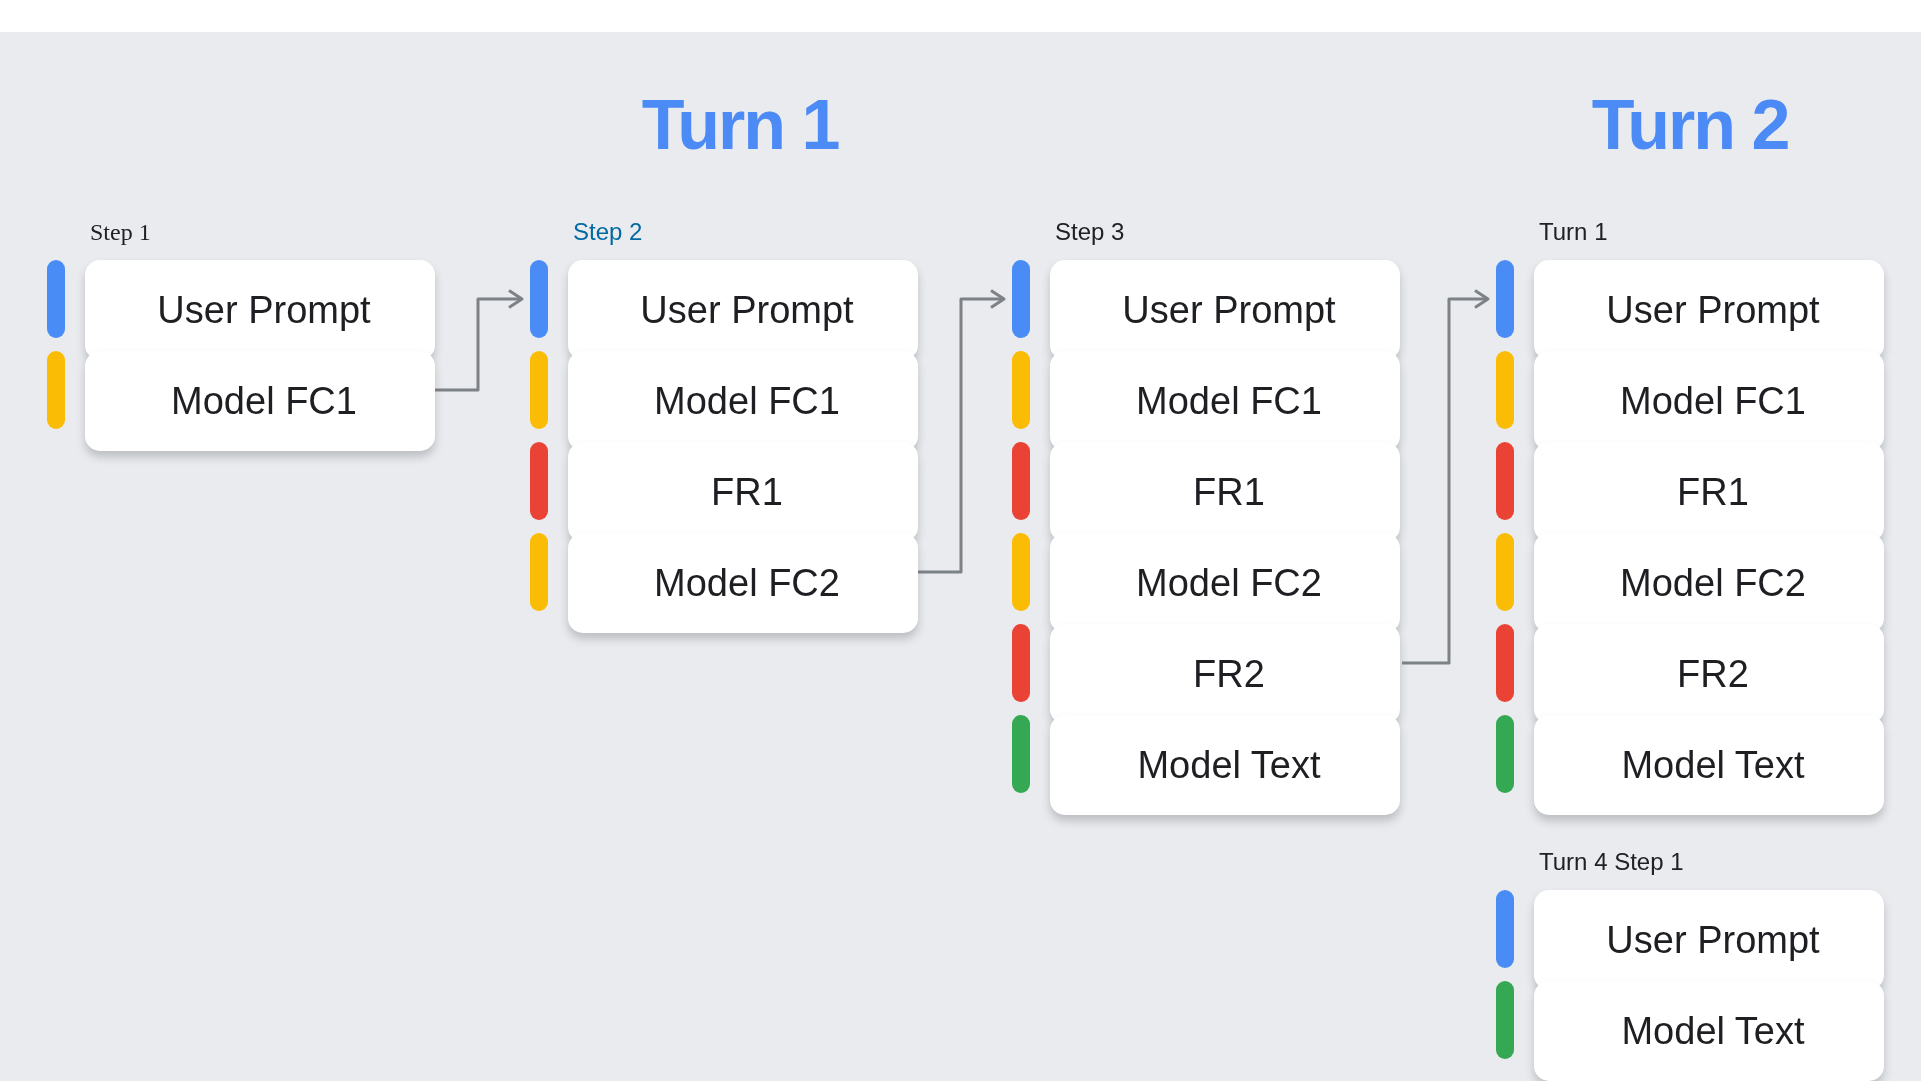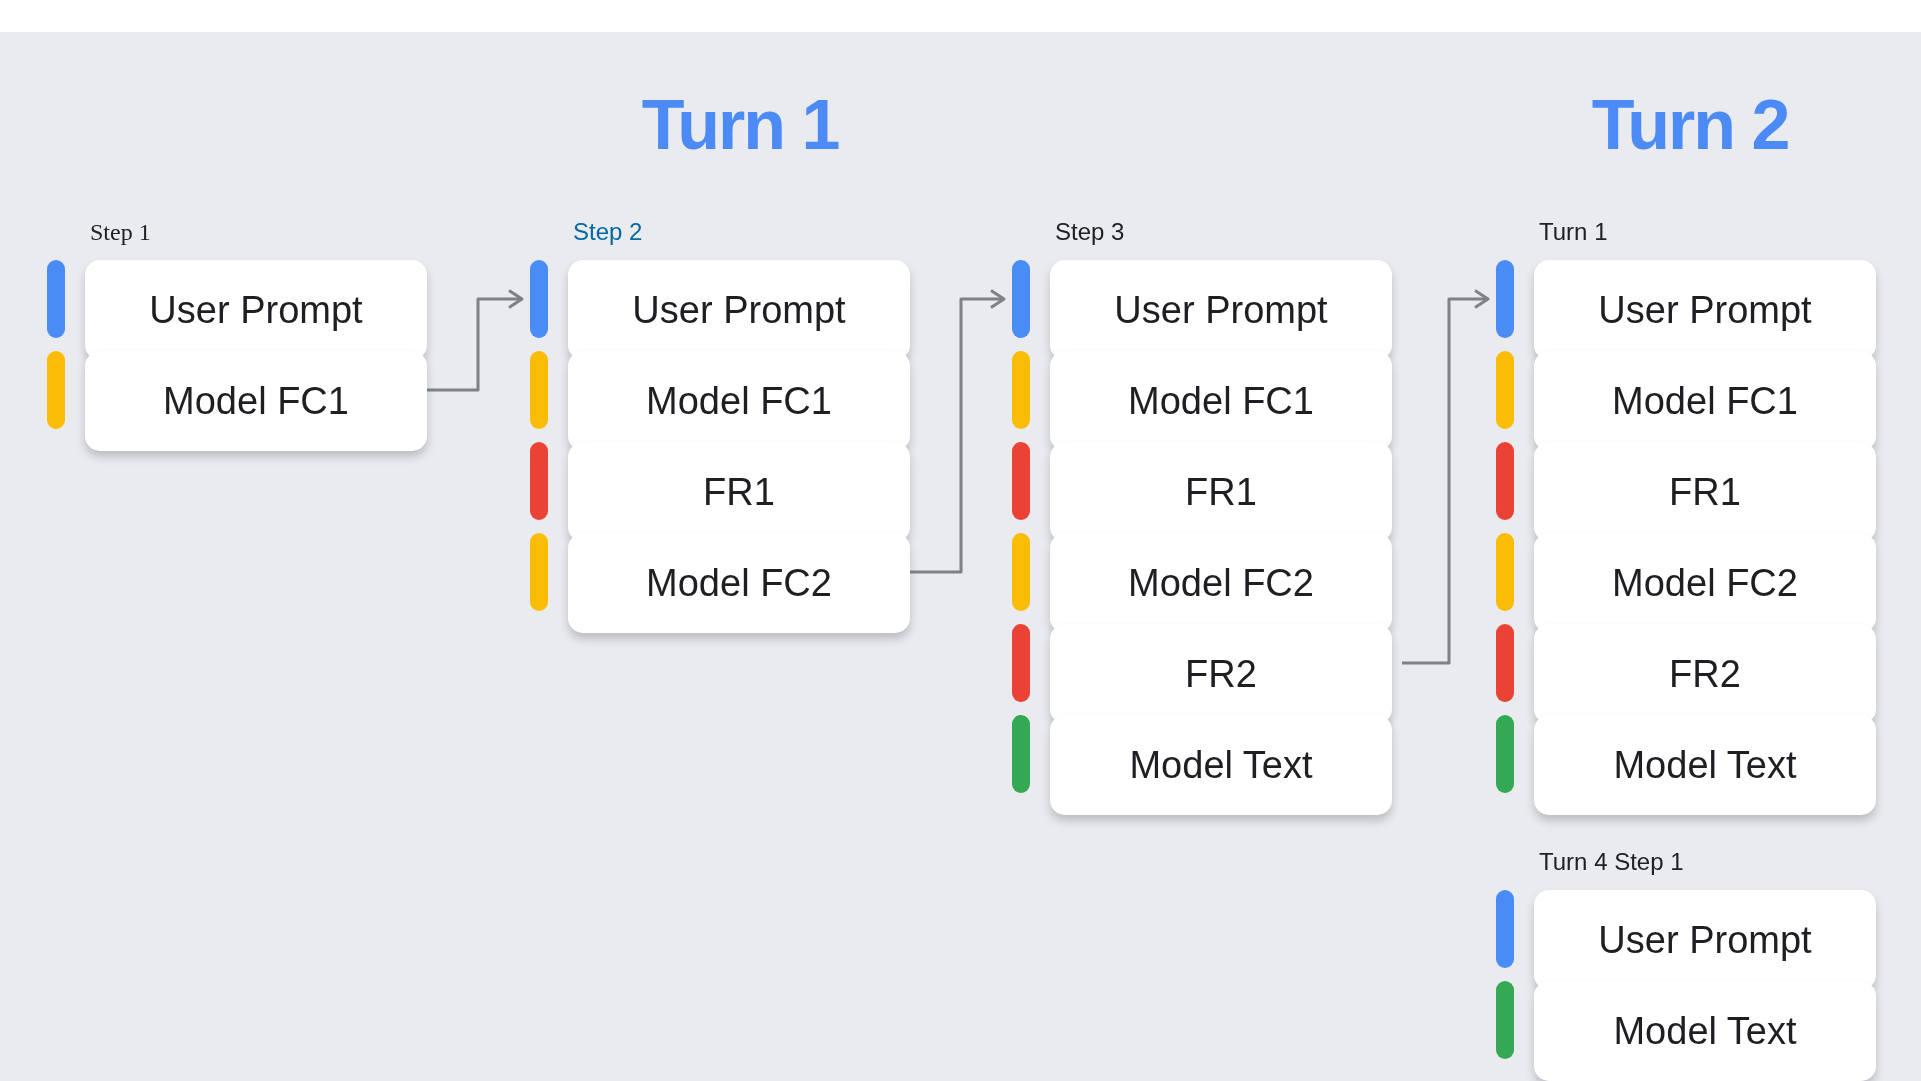--- a/index.html
+++ b/index.html
@@ -43,20 +43,21 @@
   .msg-box {
     position: absolute;
     width: 342px;
     height: 100px;
     background: #ffffff;
     border-radius: 15px;
     box-shadow: 0 6px 9px rgba(96, 101, 107, 0.32);
     display: flex;
     align-items: center;
     justify-content: center;
+    padding-left: 8px;
   }
   .msg-box span {
     font-size: 38px;
     color: #1e1f22;
     white-space: nowrap;
   }
   svg.arrows-layer {
     position: absolute;
     left: 0;
     top: 0;

